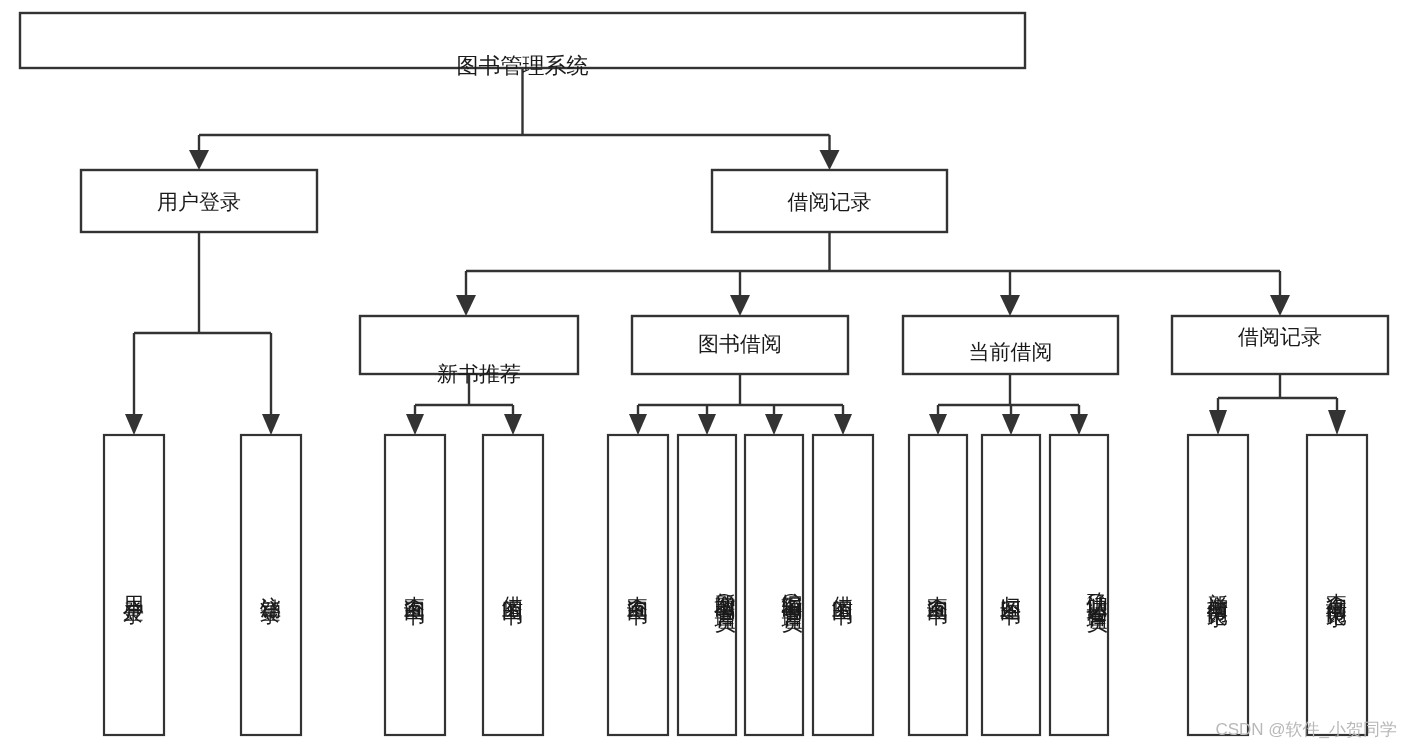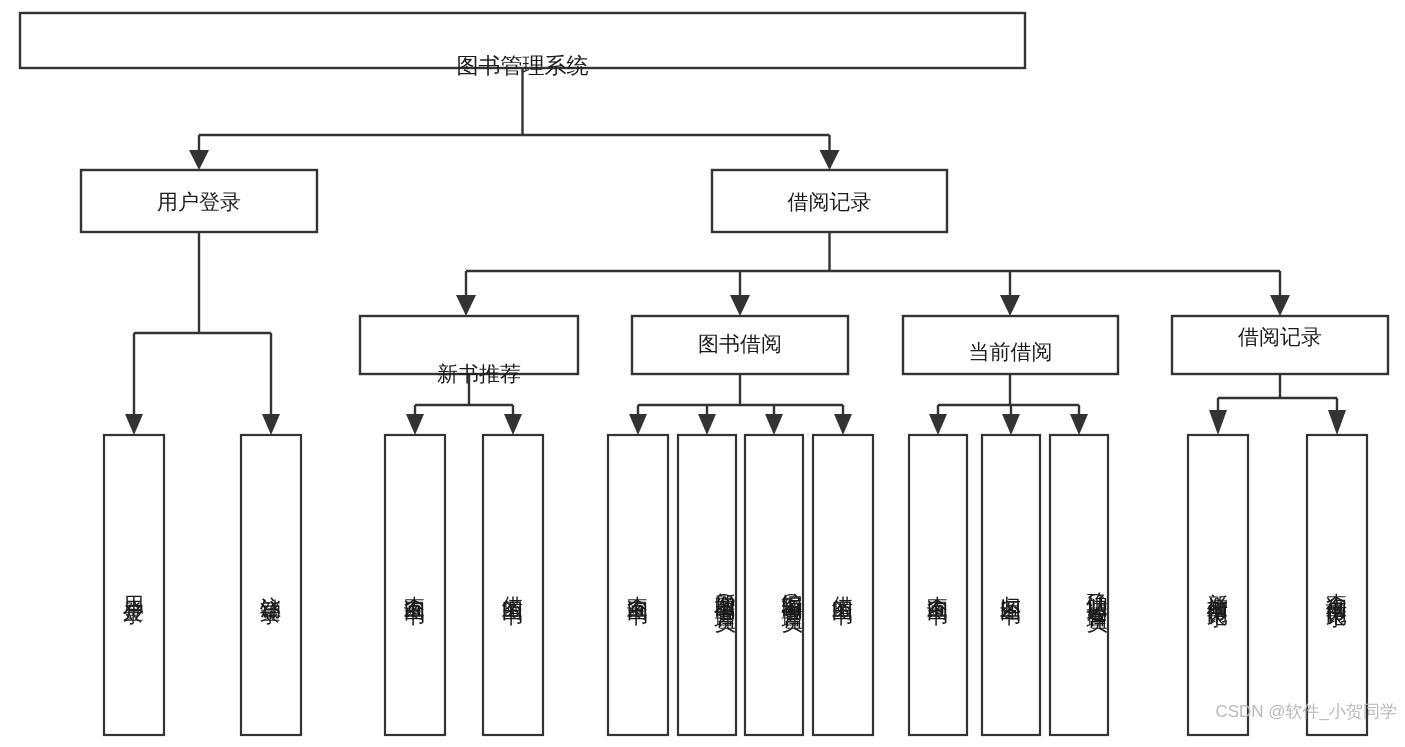--- a/index.html
+++ b/index.html
@@ -75,21 +75,21 @@
     letter-spacing: 3px;
     align-items: flex-start;
     justify-content: center;
   }
   .label-vertical.vcenter {
     align-items: center;
   }
   .watermark {
     position: absolute;
     right: 8px;
-    bottom: 24px;
+    bottom: 6px;
     font-size: 17px;
     color: #b8b8b8;
     font-family: "Liberation Sans", "DejaVu Sans", sans-serif;
     white-space: nowrap;
     pointer-events: none;
   }
 </style>
 </head>
 <body>
 

